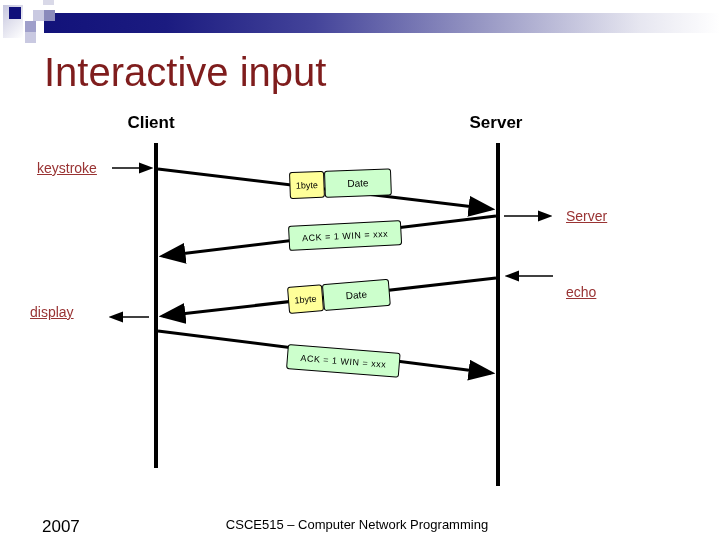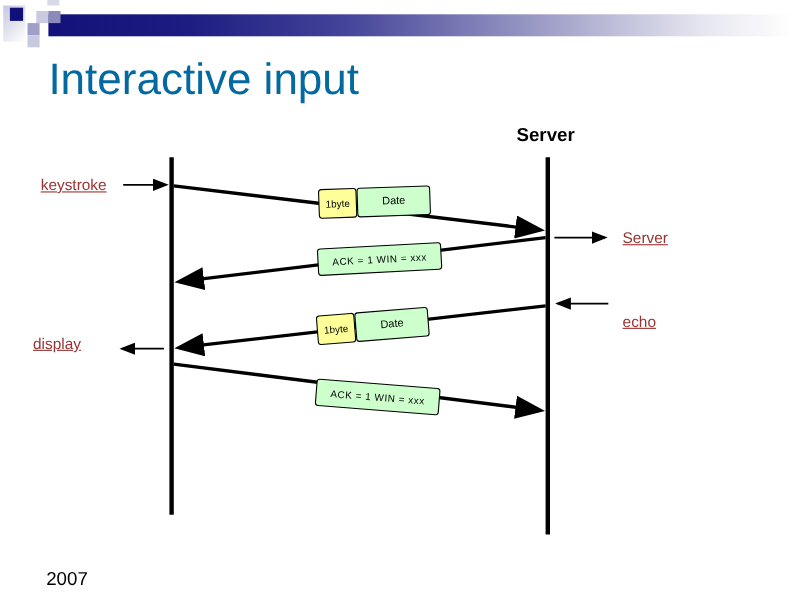--- a/index.html
+++ b/index.html
@@ -15,21 +15,21 @@
     background:linear-gradient(135deg,#c6c6de 0%,#ffffff 100%);}
   .sq{position:absolute;}
   .sq-navy{left:9px;top:7px;width:12px;height:12px;background:#10107a;}
   .sq-top{left:43px;top:0px;width:11px;height:5px;background:#d9d9e8;}
   .sq-light1{left:33px;top:10px;width:11px;height:11px;background:#c9c9e1;}
   .sq-slate1{left:44px;top:10px;width:11px;height:11px;background:#8a8abb;}
   .sq-slate2{left:25px;top:21px;width:11px;height:11px;background:#9f9fca;}
   .sq-light2{left:25px;top:32px;width:11px;height:11px;background:#c9c9e1;}
 
   
-  .title{position:absolute;left:44px;top:50px;font-size:40px;color:#0369a1;letter-spacing:0px;}
+  .title{position:absolute;left:44px;top:50px;font-size:40px;color:#7f1d1d;letter-spacing:0px;}
   .heading{position:absolute;top:113px;width:90px;text-align:center;font-size:17px;font-weight:bold;color:#000;}
   .heading-client{left:106px;}
   .heading-server{left:451px;}
   .evt{position:absolute;font-size:14px;color:#993333;text-decoration:underline;}
   .evt-keystroke{left:37px;top:160px;}
   .evt-server{left:566px;top:208px;}
   .evt-echo{left:566px;top:284px;}
   .evt-display{left:30px;top:304px;}
   .footer-year{position:absolute;left:42px;top:517px;font-size:17px;color:#000;}
   .footer-course{position:absolute;left:157px;top:517px;width:400px;text-align:center;font-size:13px;color:#000;}
@@ -60,20 +60,21 @@
   <div class="deco deco-bar"></div>
   <div class="sq sq-navy"></div>
   <div class="sq sq-top"></div>
   <div class="sq sq-light1"></div>
   <div class="sq sq-slate1"></div>
   <div class="sq sq-slate2"></div>
   <div class="sq sq-light2"></div>
 
   <div class="title">Interactive input</div>
 
+  <div class="heading heading-client">Client</div>
   <div class="heading heading-server">Server</div>
 
   <svg class="wires" viewBox="0 0 720 540">
     <defs>
       <marker id="ah" markerWidth="9" markerHeight="7" refX="7.5" refY="3.5" orient="auto">
         <path d="M0,0 L9,3.5 L0,7 Z" fill="#000"></path>
       </marker>
     </defs>
 
     <line x1="156" y1="143" x2="156" y2="468" stroke="#000" stroke-width="4"></line>
@@ -100,14 +101,15 @@
     <div class="seg seg-data">Date</div>
   </div>
   <div class="seg-ack grp-ack2">ACK = 1 WIN = xxx</div>
 
   <div class="evt evt-keystroke">keystroke</div>
   <div class="evt evt-server">Server</div>
   <div class="evt evt-echo">echo</div>
   <div class="evt evt-display">display</div>
 
   <div class="footer-year">2007</div>
+  <div class="footer-course">CSCE515 – Computer Network Programming</div>
 
 </div>
 
 </body></html>

